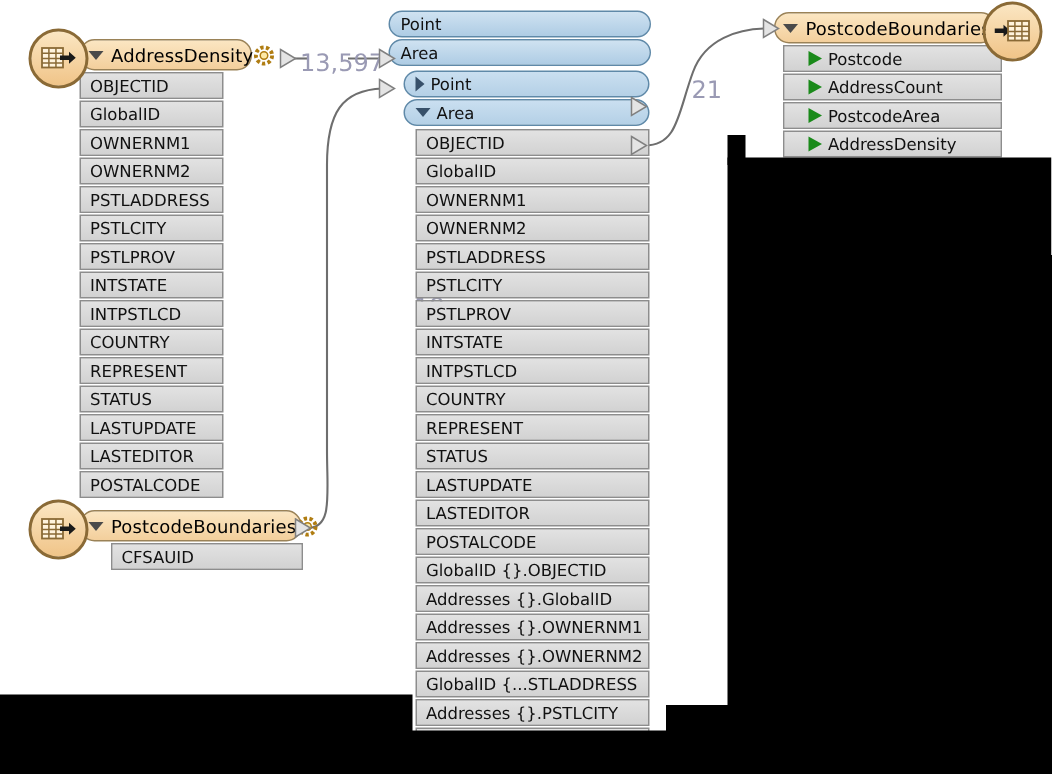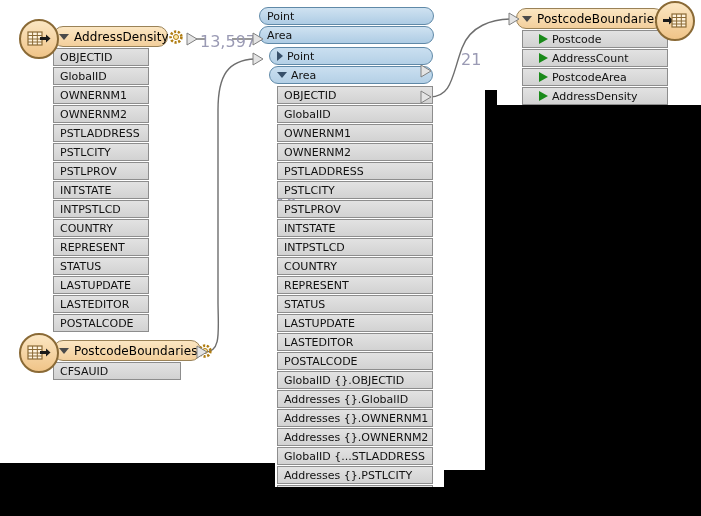--- a/index.html
+++ b/index.html
@@ -169,21 +169,21 @@
     <div class="hdr reader" style="width:148px;">
       <span class="tri"></span>
       <span class="ttl">PostcodeBoundaries</span>
       <span class="gear">
         <svg width="14" height="14" viewBox="0 0 14 14">
           <circle cx="7" cy="7" r="5.4" fill="none" stroke="#b07d12" stroke-width="2.6" stroke-dasharray="2.2 1.6"></circle>
           <circle cx="7" cy="7" r="2.5" fill="#fde9a8" stroke="#b07d12" stroke-width="1"></circle>
         </svg>
       </span>
     </div>
-    <div class="rows" style="width:128px;">
+    <div class="rows" style="width:128px;margin-left:21px;">
       <div class="row attr">CFSAUID</div>
     </div>
   </div>
   <div class="disc" style="left:19px;top:333px;">
     <svg width="24" height="18" viewBox="0 0 24 18">
       <rect x="1" y="2" width="14" height="13" fill="#fff3dd" stroke="#8a6a36" stroke-width="1.2"></rect>
       <line x1="1" y1="5.5" x2="15" y2="5.5" stroke="#8a6a36" stroke-width="1"></line>
       <line x1="1" y1="9" x2="15" y2="9" stroke="#8a6a36" stroke-width="1"></line>
       <line x1="1" y1="12" x2="15" y2="12" stroke="#8a6a36" stroke-width="1"></line>
       <line x1="5.6" y1="2" x2="5.6" y2="15" stroke="#8a6a36" stroke-width="1"></line>

